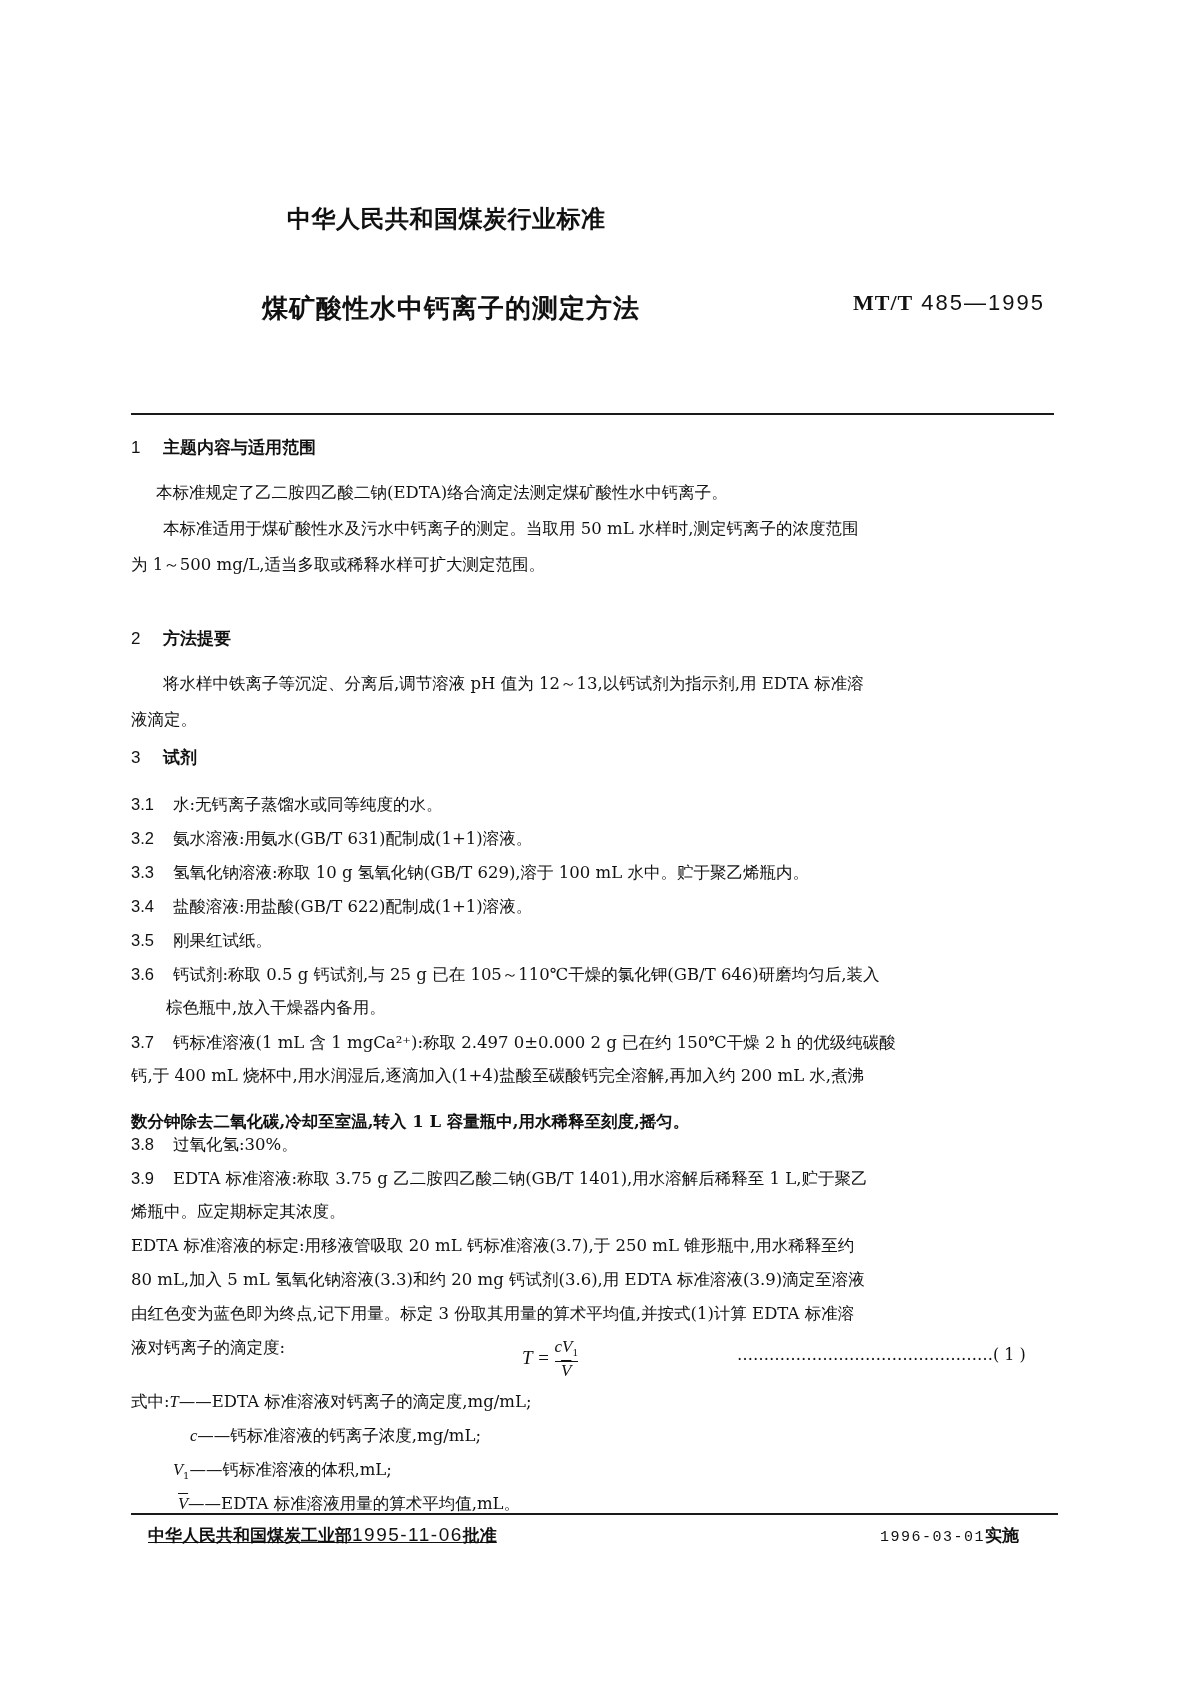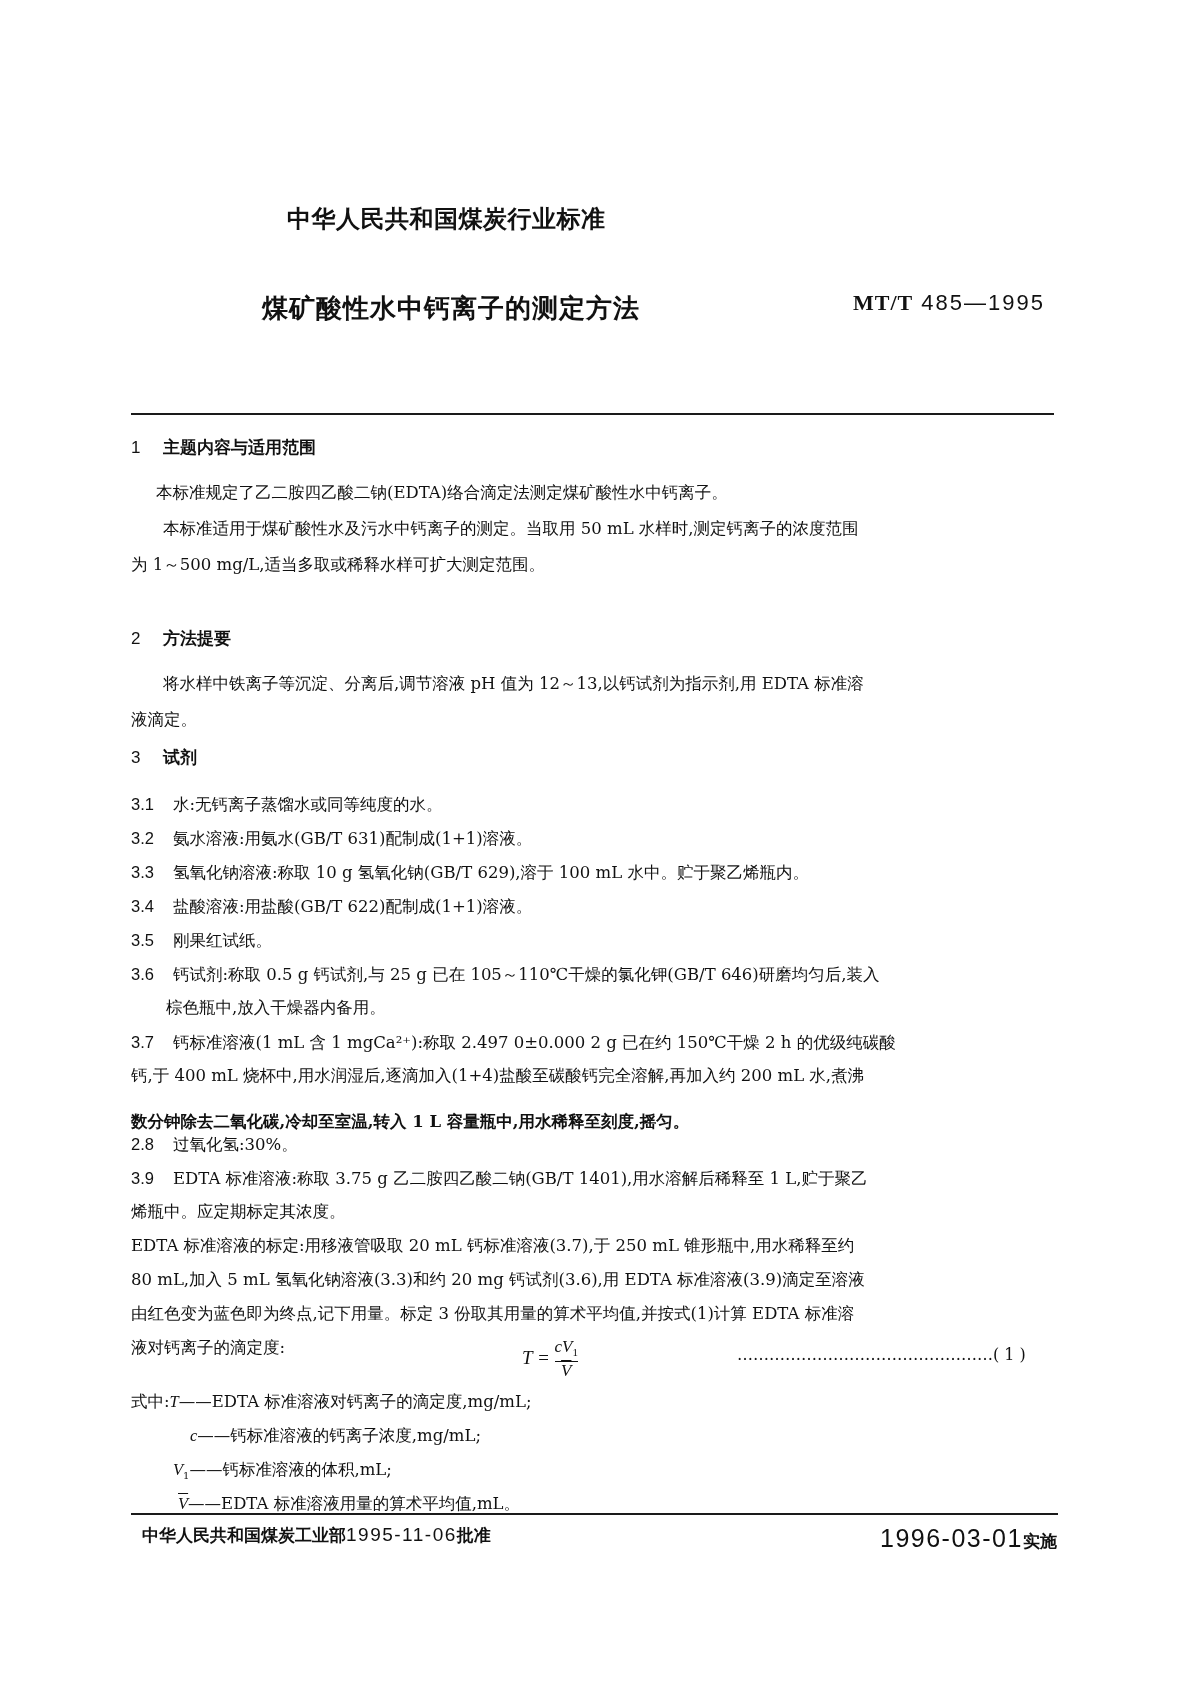--- a/index.html
+++ b/index.html
@@ -20,24 +20,24 @@
   .item { font-size: 16.5px; line-height: 36px; white-space: nowrap; }
   .item .item-num { font-family: "Liberation Sans", sans-serif; display: inline-block; width: 42px; }
   .formula { left: 522px; top: 1330px; font-family: "Liberation Serif", serif; font-size: 19px; font-style: italic; white-space: nowrap; }
   .formula .frac { display: inline-block; vertical-align: middle; text-align: center; }
   .formula .frac .numr { display: block; font-size: 17px; line-height: 18px; }
   .formula .frac .den { display: block; font-size: 17px; line-height: 18px; border-top: 1px solid #111; }
   .formula sub { font-size: 11px; font-style: normal; }
   .eq-dots { left: 737px; top: 1336px; font-size: 16px; white-space: nowrap; letter-spacing: 0; }
   .legend-line { font-size: 16.5px; white-space: nowrap; line-height: 34px; }
   .legend-line .sym { font-family: "Liberation Serif", serif; font-style: italic; }
-  .footer-left { left: 142px; top: 1524px; font-family: "DejaVu Sans", sans-serif; font-weight: bold; font-size: 17px; white-space: nowrap; }
+  .footer-left { left: 148px; top: 1524px; font-family: "DejaVu Sans", sans-serif; font-weight: bold; font-size: 17px; white-space: nowrap; text-decoration: underline; }
   .footer-left .date { font-family: "Liberation Sans", sans-serif; font-weight: normal; font-size: 19px; letter-spacing: 1.5px; }
   .footer-right { left: 880px; top: 1524px; font-family: "DejaVu Sans", sans-serif; font-weight: bold; font-size: 17px; white-space: nowrap; }
-  .footer-right .date { font-family: Liberation Sans, sans-serif; font-weight: normal; font-size: 25px; letter-spacing: 1.5px; }
+  .footer-right .date { font-family: Liberation Mono, monospace; font-weight: normal; font-size: 15px; letter-spacing: 1.5px; }
   .overline { text-decoration: overline; }
 </style>
 </head>
 <body>
 
 <div class="abs header-org">中华人民共和国煤炭行业标准</div>
 <div class="abs doc-title">煤矿酸性水中钙离子的测定方法</div>
 <div class="abs doc-code">
   <span class="mt">MT/T</span>
   <span class="num">485—1995</span>
@@ -80,21 +80,21 @@
 <div class="abs item" style="left:131px; top:956px;">
   <span class="item-num">3.6</span><span>钙试剂:称取 0.5 g 钙试剂,与 25 g 已在 105～110℃干燥的氯化钾(GB/T 646)研磨均匀后,装入</span>
 </div>
 <div class="abs item" style="left:131px; top:990px;margin-left:35px;">棕色瓶中,放入干燥器内备用。</div>
 <div class="abs item" style="left:131px; top:1024px;">
   <span class="item-num">3.7</span><span>钙标准溶液(1 mL 含 1 mgCa²⁺):称取 2.497 0±0.000 2 g 已在约 150℃干燥 2 h 的优级纯碳酸</span>
 </div>
 <div class="abs item" style="left:131px; top:1058px;text-align:center;">钙,于 400 mL 烧杯中,用水润湿后,逐滴加入(1+4)盐酸至碳酸钙完全溶解,再加入约 200 mL 水,煮沸</div>
 <div class="abs item" style="left:131px; top:1104px;font-weight:bold;">数分钟除去二氧化碳,冷却至室温,转入 1 L 容量瓶中,用水稀释至刻度,摇匀。</div>
 <div class="abs item" style="left:131px; top:1126px;">
-  <span class="item-num">2.8</span><span>过氧化氢:30%。</span>
+  <span class="item-num">3.8</span><span>过氧化氢:30%。</span>
 </div>
 <div class="abs item" style="left:131px; top:1160px;">
   <span class="item-num">3.9</span><span>EDTA 标准溶液:称取 3.75 g 乙二胺四乙酸二钠(GB/T 1401),用水溶解后稀释至 1 L,贮于聚乙</span>
 </div>
 <div class="abs item" style="left:131px; top:1194px;">烯瓶中。应定期标定其浓度。</div>
 
 <div class="abs para" style="left:131px; top:1228px;">EDTA 标准溶液的标定:用移液管吸取 20 mL 钙标准溶液(3.7),于 250 mL 锥形瓶中,用水稀释至约</div>
 <div class="abs para" style="left:131px; top:1262px;">80 mL,加入 5 mL 氢氧化钠溶液(3.3)和约 20 mg 钙试剂(3.6),用 EDTA 标准溶液(3.9)滴定至溶液</div>
 <div class="abs para" style="left:131px; top:1296px;">由红色变为蓝色即为终点,记下用量。标定 3 份取其用量的算术平均值,并按式(1)计算 EDTA 标准溶</div>
 <div class="abs para" style="left:131px; top:1330px;">液对钙离子的滴定度:</div>

